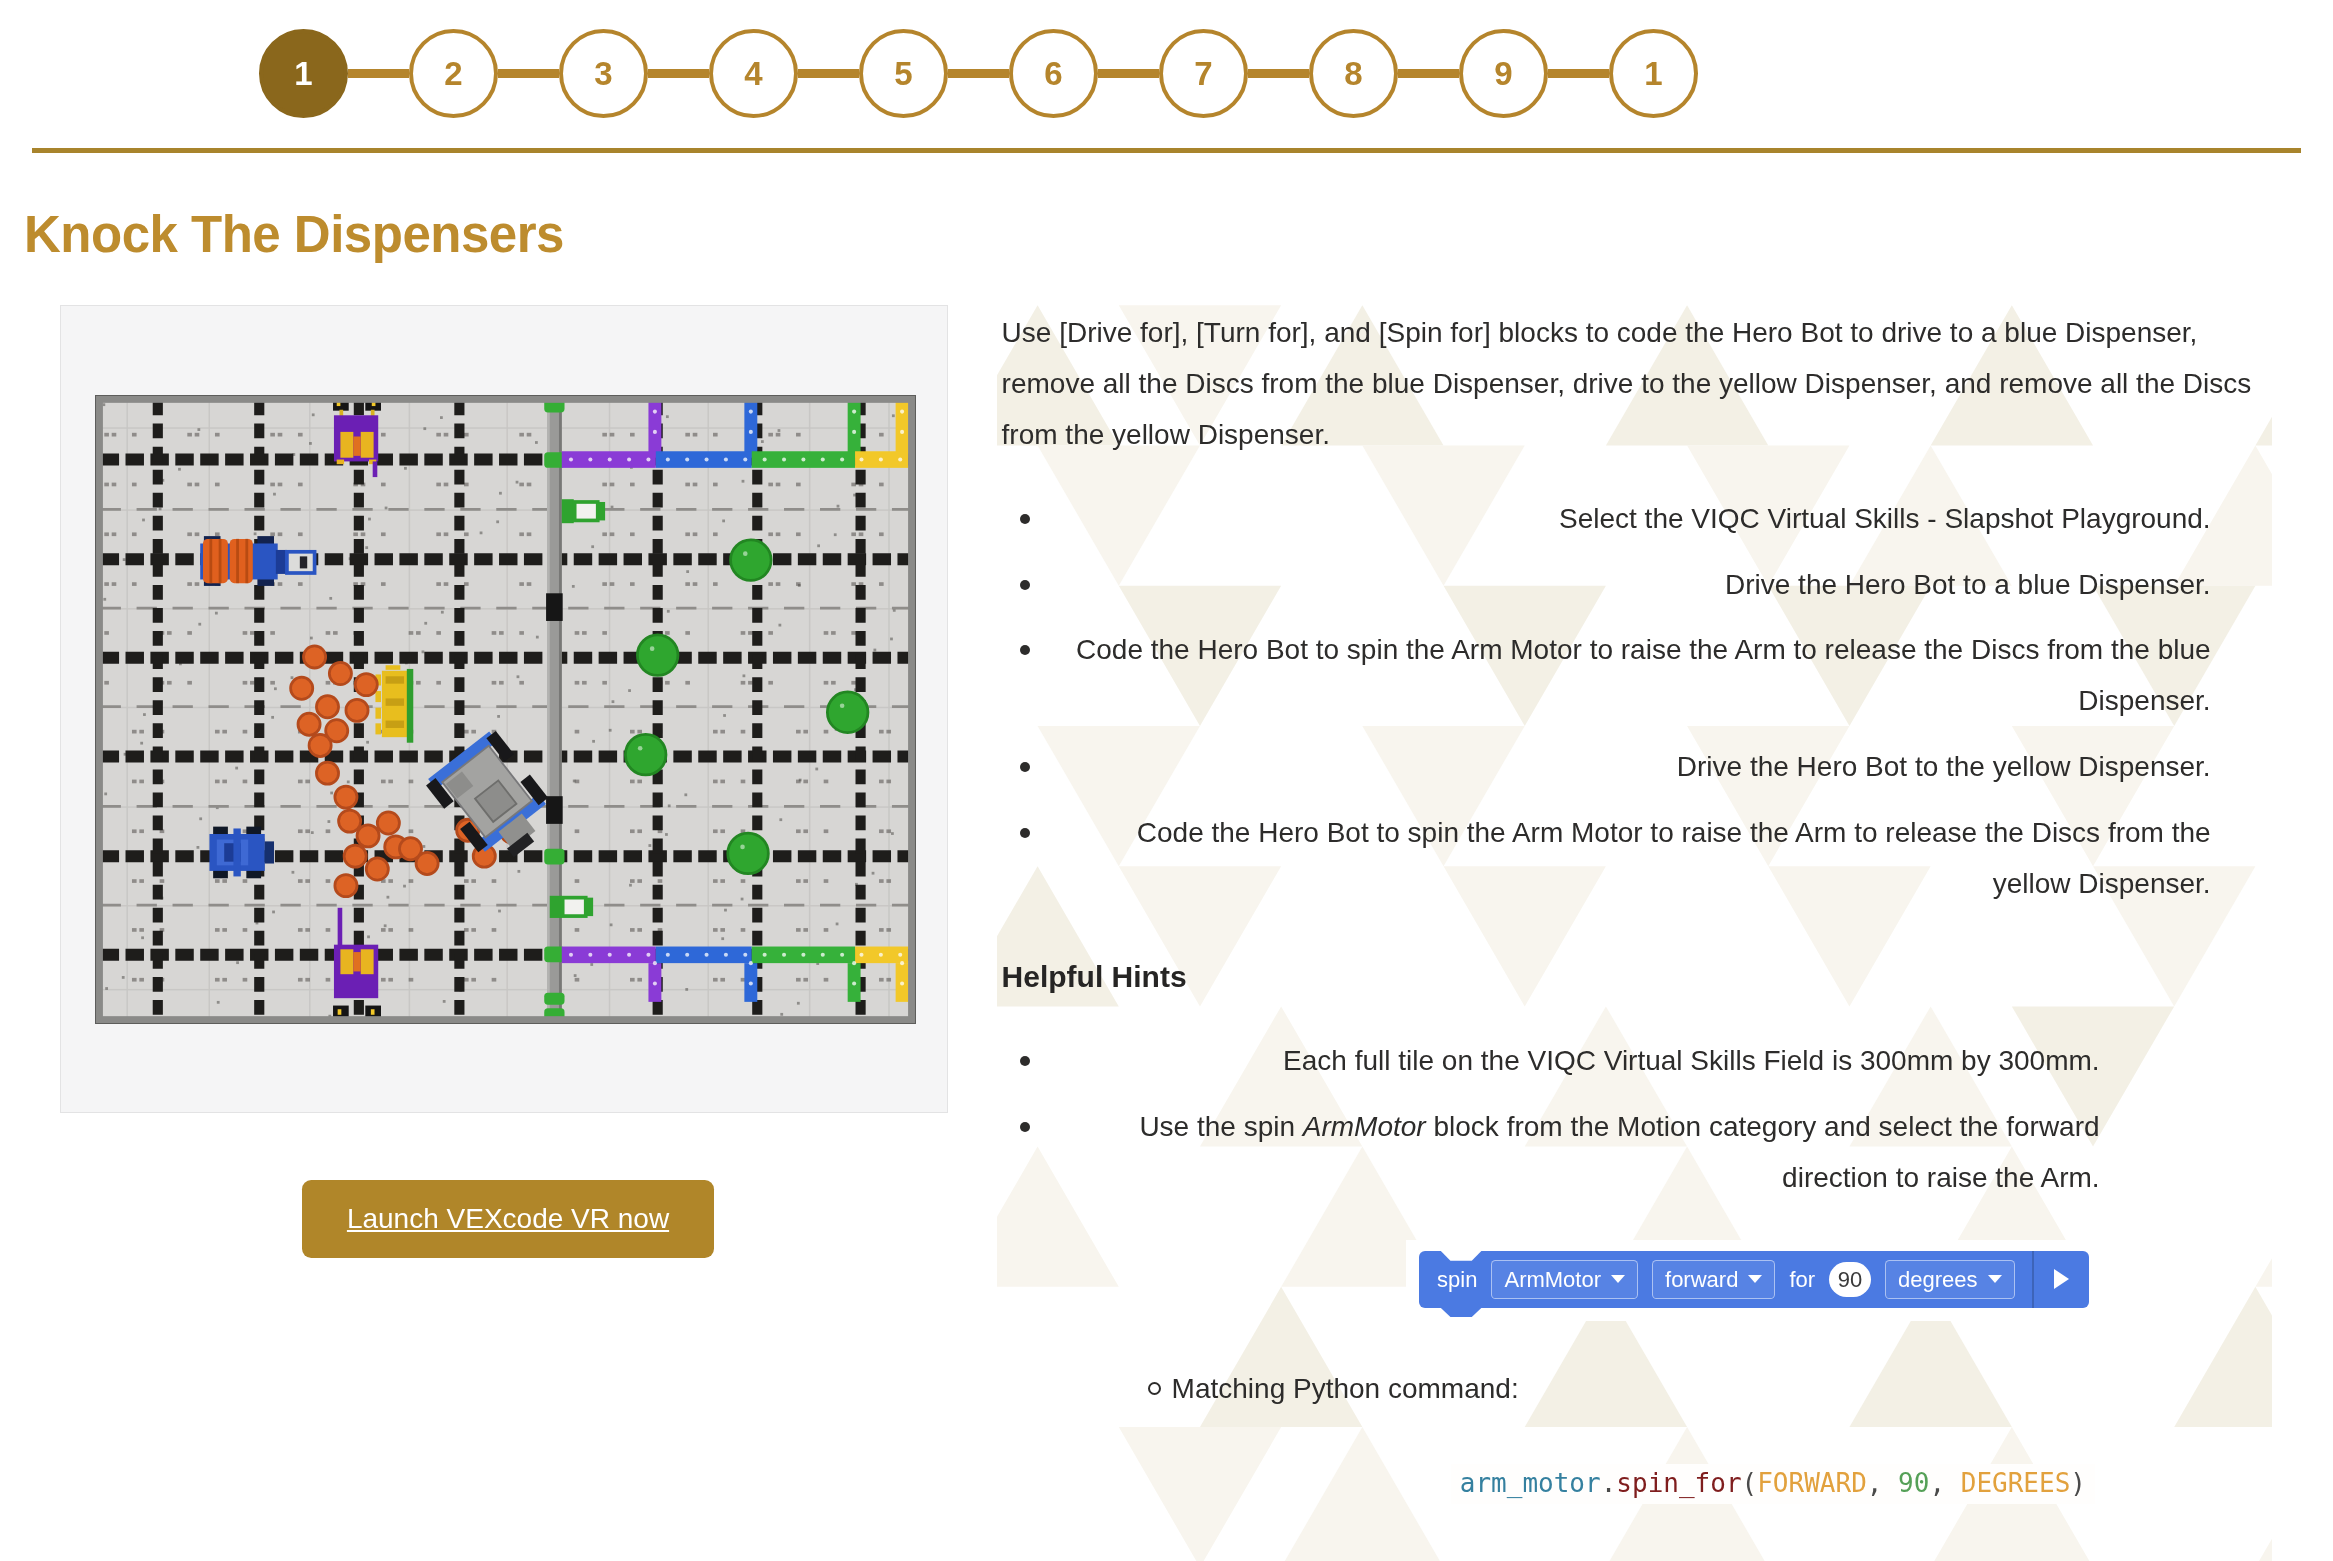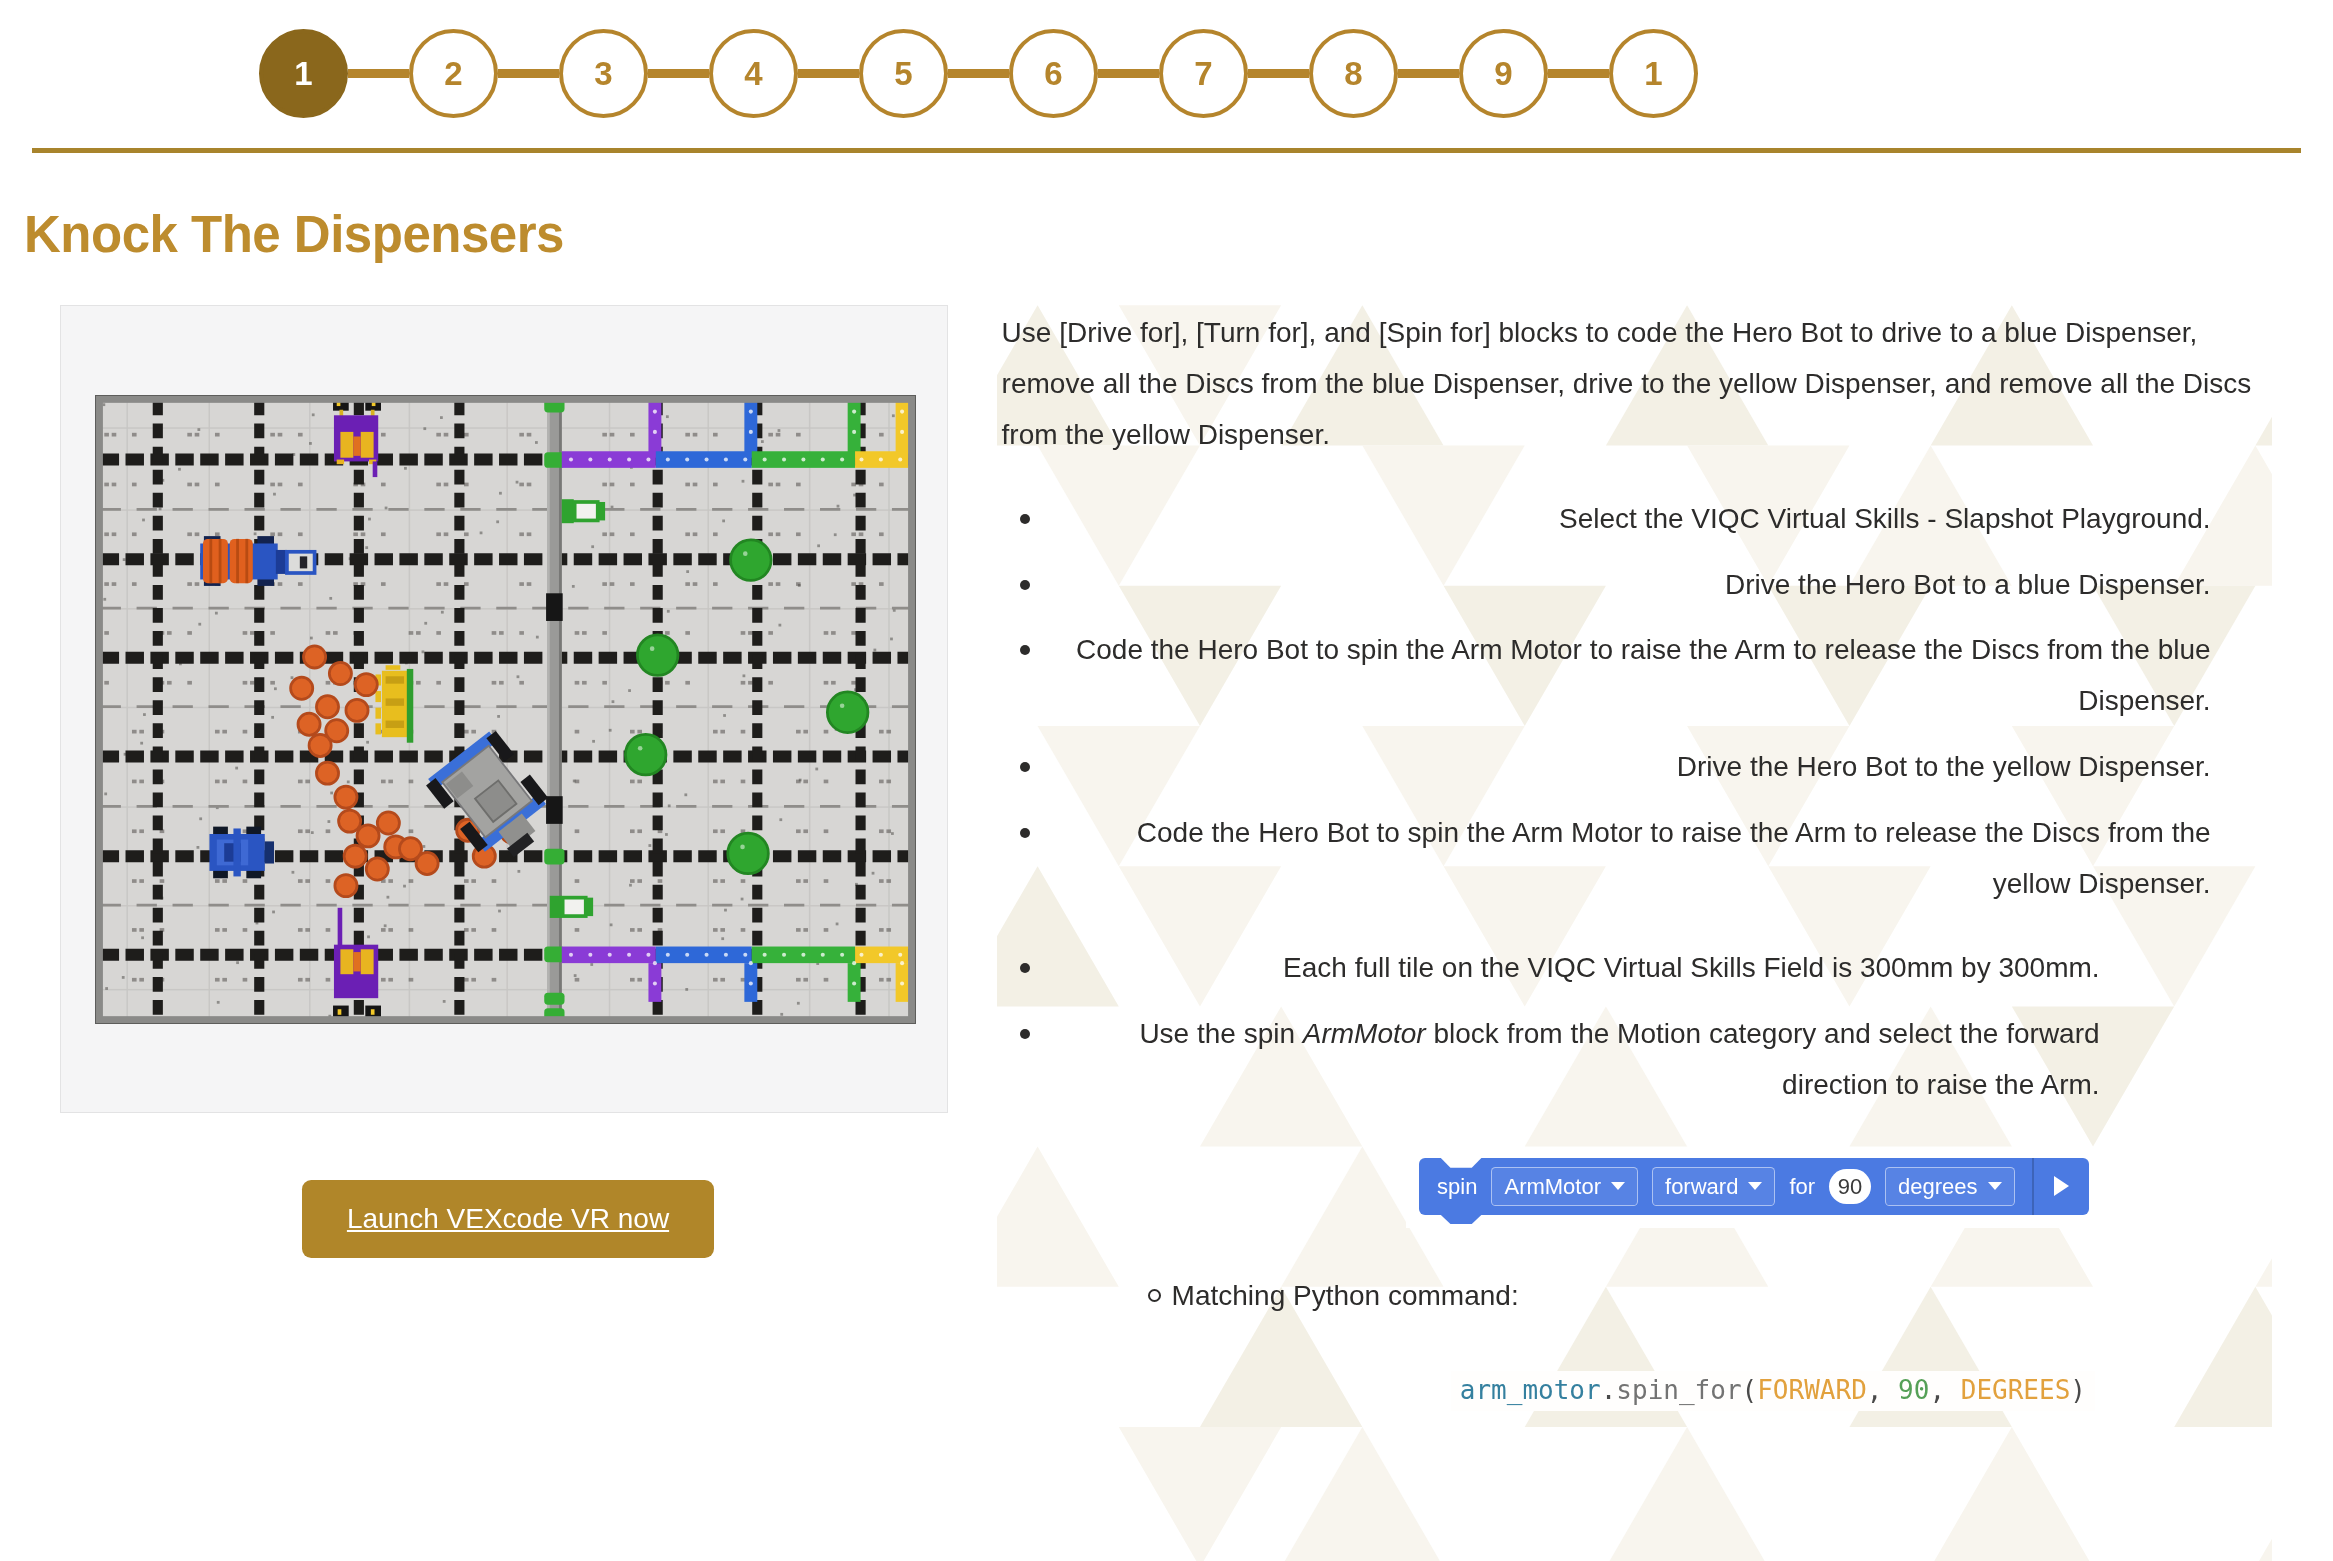--- a/index.html
+++ b/index.html
@@ -58,21 +58,21 @@
   .blocksep{width:1.8px;height:57px;background:rgba(0,0,0,0.18);margin-left:3.7px;}
   .play{width:0;height:0;border-top:10px solid transparent;border-bottom:10px solid transparent;
         border-left:15.7px solid #fff;margin:0 5.5px;}
 
   
   .sub-bullet{display:flex;align-items:center;gap:11px;margin:42px 0 0 146px;}
   .sub-bullet .circ{width:13px;height:13px;border:2.8px solid #2d2c2b;border-radius:50%;
                     box-sizing:border-box;flex:none;}
   .pycode{margin:50px 0 0 449px;width:fit-content;background:#fffefd;padding:4.6px 9.2px;
           font-family:"DejaVu Sans Mono","Liberation Mono",monospace;font-size:26px;line-height:31px;}
-  .tok-var{color:#35809f;} .tok-p{color:#4a4a4a;} .tok-fn{color:#737373;}
+  .tok-var{color:#35809f;} .tok-p{color:#4a4a4a;} .tok-fn{color:#7f1d1d;}
   .tok-const{color:#e2a13d;} .tok-num{color:#55a057;}
 </style>
 </head>
 <body>
 
 <div class="stage">
 
   <div class="stepper" id="stepper">
       <div class="step active">1</div>
       <div class="connector"></div>
@@ -941,20 +941,21 @@
       <p class="intro">Use [Drive for], [Turn for], and [Spin for] blocks to code the Hero Bot to drive to a blue Dispenser, remove all the Discs from the blue Dispenser, drive to the yellow Dispenser, and remove all the Discs from the yellow Dispenser.</p>
 
       <ul class="blist" id="main-bullets">
           <li><span class="dot"></span><span>Select the VIQC Virtual Skills - Slapshot Playground.</span></li>
           <li><span class="dot"></span><span>Drive the Hero Bot to a blue Dispenser.</span></li>
           <li><span class="dot"></span><span>Code the Hero Bot to spin the Arm Motor to raise the Arm to release the Discs from the blue Dispenser.</span></li>
           <li><span class="dot"></span><span>Drive the Hero Bot to the yellow Dispenser.</span></li>
           <li><span class="dot"></span><span>Code the Hero Bot to spin the Arm Motor to raise the Arm to release the Discs from the yellow Dispenser.</span></li>
         </ul>
 
+      <h3 class="hints-heading">Helpful Hints</h3>
 
       <ul class="blist hints">
         <li>
           <span class="dot"></span>
           <span>Each full tile on the VIQC Virtual Skills Field is 300mm by 300mm.</span>
         </li>
         <li>
           <span class="dot"></span>
           <span>Use the spin </span><span class="em">ArmMotor</span><span> block from the Motion category and select the forward direction to raise the Arm.</span>
         </li>

